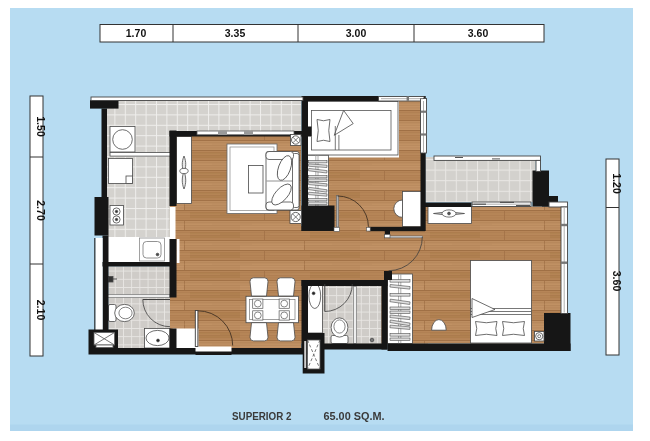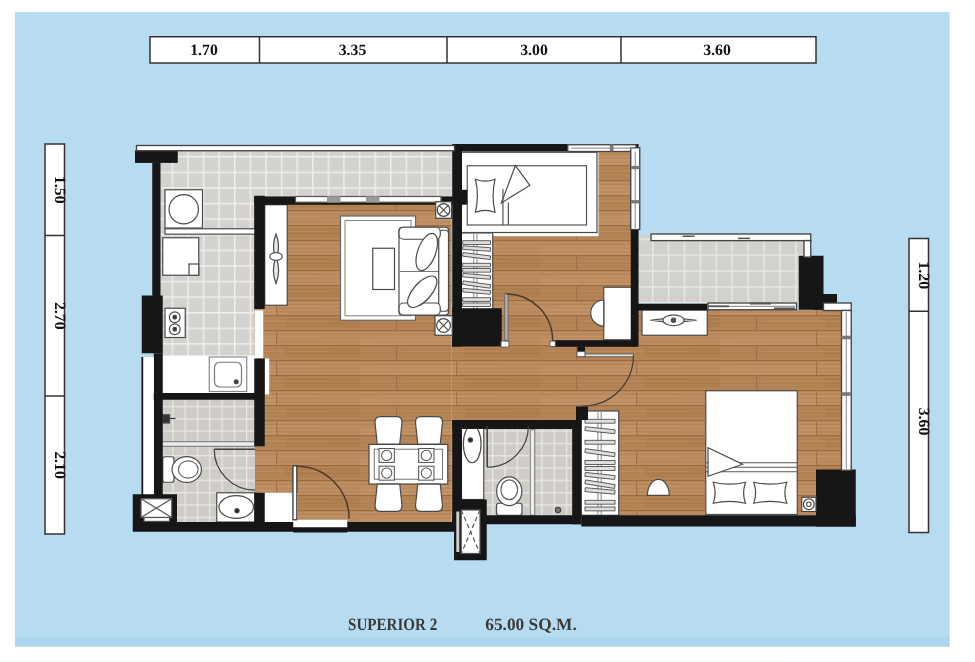--- a/index.html
+++ b/index.html
@@ -1,16 +1,16 @@
 <!DOCTYPE html>
 <html><head>
 <meta charset="utf-8">
 <style>
 html,body{margin:0;padding:0;background:#fff;}
-#page{position:relative;width:522px;height:441px;background:#ffffff;font-family:Liberation Serif, serif;}
+#page{position:relative;width:522px;height:441px;background:#ffffff;font-family:Liberation Sans, sans-serif;}
 svg{display:block;}
 </style>
 </head>
 <body>
 <div id="page">
 <svg width="650" height="441" viewBox="0 0 650 441">
 <defs>
 <pattern id="wood" width="120" height="20" patternUnits="userSpaceOnUse">
   <rect x="0" y="0" width="120" height="20" fill="#bd8e61"></rect>
   <rect x="0" y="10" width="120" height="10" fill="#b68557"></rect>

